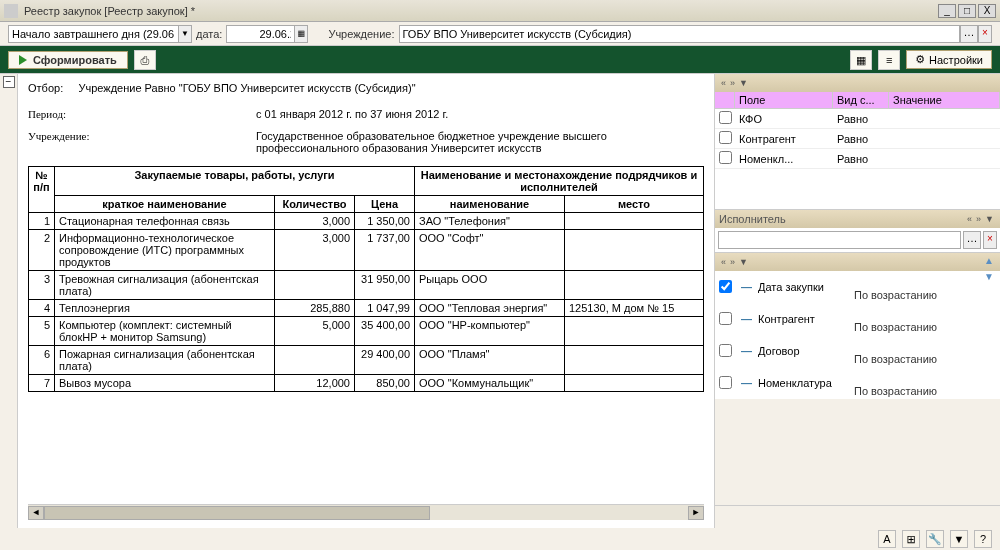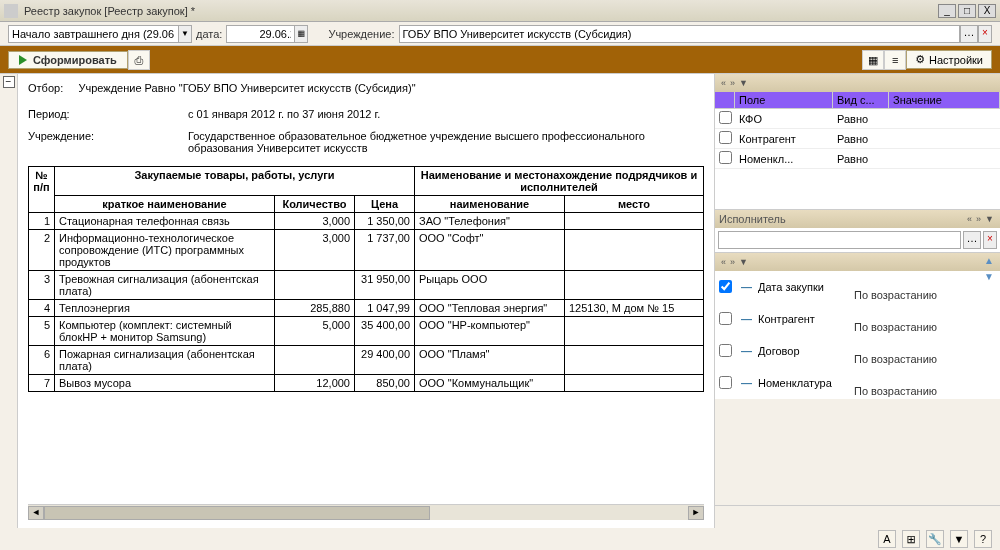--- a/index.html
+++ b/index.html
@@ -15,53 +15,53 @@
 .topbar input { border: 1px solid #aaa; height: 18px; padding: 0 3px; font-size: 11px; background: #fff; }
 .topbar .combo { display: flex; }
 .topbar .combo input { border-right: none; }
 .topbar .combo .drop { width: 14px; height: 18px; border: 1px solid #aaa; background: #eee; text-align: center; line-height: 16px; cursor: pointer; font-size: 8px; }
 .topbar .lbl { color: #333; }
 .topbar .inst-wrap { flex: 1; display: flex; }
 .topbar .inst-wrap input { flex: 1; }
 .topbar .dots { width: 18px; height: 18px; border: 1px solid #aaa; background: #eee; text-align: center; cursor: pointer; line-height: 12px; }
 .topbar .x { width: 14px; height: 18px; border: 1px solid #aaa; background: #eee; text-align: center; cursor: pointer; line-height: 14px; color: #c00; font-size: 10px; }
 
-.toolbar { height: 28px; background: #a16207; border-bottom: 1px solid #ccc; display: flex; align-items: center; padding: 0 8px; }
+.toolbar { height: 28px; background: #14532d; border-bottom: 1px solid #ccc; display: flex; align-items: center; padding: 0 8px; gap: 6px; }
 .toolbar .playbtn { display: flex; align-items: center; gap: 6px; padding: 2px 10px; border: 1px solid #b0a070; background: #faf8f0; cursor: pointer; }
 .toolbar .playbtn .tri { width: 0; height: 0; border-left: 8px solid #2a8f2a; border-top: 5px solid transparent; border-bottom: 5px solid transparent; }
 .toolbar .playbtn span { font-weight: bold; color: #333; }
 .toolbar .icobtn { width: 22px; height: 20px; border: 1px solid #ccc; background: #faf8f0; cursor: pointer; text-align: center; line-height: 18px; }
 .toolbar .spacer { flex: 1; }
 .toolbar .settings { padding: 2px 8px; border: 1px solid #b0a070; background: #faf8f0; cursor: pointer; display: flex; align-items: center; gap: 4px; }
 
 .main { display: flex; height: 454px; }
 .leftcol { width: 18px; background: #f4f0e8; border-right: 1px solid #ccc; }
 .leftcol .toggle { width: 12px; height: 12px; border: 1px solid #666; margin: 2px auto; text-align: center; line-height: 10px; font-size: 10px; cursor: pointer; background: #fff; }
 
 .report { flex: 1; background: #fff; overflow: auto; padding: 8px 10px; position: relative; }
 .report .filter-line { font-size: 11px; margin-bottom: 14px; }
 .report h1 { font-size: 18px; font-weight: bold; margin-bottom: 18px; }
 .report .meta { font-size: 11px; margin-bottom: 10px; display: flex; }
-.report .meta .ml { width: 160px; }
+.report .meta .ml { width: 228px; font-family: Liberation Serif, serif; }
 .report .meta .mv { flex: 1; }
 
 .rtable { border-collapse: collapse; width: 100%; margin-top: 12px; }
 .rtable th, .rtable td { border: 1px solid #000; padding: 2px 4px; font-size: 11px; vertical-align: top; }
 .rtable th { font-weight: bold; text-align: center; }
 .rtable .num { text-align: right; }
 .rtable .rn { text-align: right; width: 26px; }
 
 .rightpanel { width: 286px; background: #f4f0e8; border-left: 1px solid #ccc; display: flex; flex-direction: column; }
 .panel-section { border-bottom: 1px solid #ccc; }
 .panel-hdr { height: 18px; background: linear-gradient(#e8dcc0, #d4c8a8); display: flex; align-items: center; padding: 0 4px; font-size: 11px; color: #555; }
 .panel-hdr .title { flex: 1; }
 .panel-hdr .ctl { cursor: pointer; padding: 0 2px; font-size: 9px; }
 .panel-body { background: #fff; }
 
-.grid-hdr { display: flex; background: #8b5cf6; border-bottom: 1px solid #ccc; }
+.grid-hdr { display: flex; background: #f0abfc; border-bottom: 1px solid #ccc; }
 .grid-hdr div { padding: 2px 4px; font-size: 11px; border-right: 1px solid #ccc; }
 .grid-row { display: flex; border-bottom: 1px solid #eee; align-items: center; }
 .grid-row div { padding: 2px 4px; font-size: 11px; }
 .grid-row .cb { width: 20px; text-align: center; }
 .grid-row .cb input { cursor: pointer; }
 .gh-cb { width: 20px; }
 .gh-field { width: 98px; }
 .gh-cmp { width: 56px; }
 .gh-val { flex: 1; }
 .gr-field { width: 98px; white-space: nowrap; overflow: hidden; }

